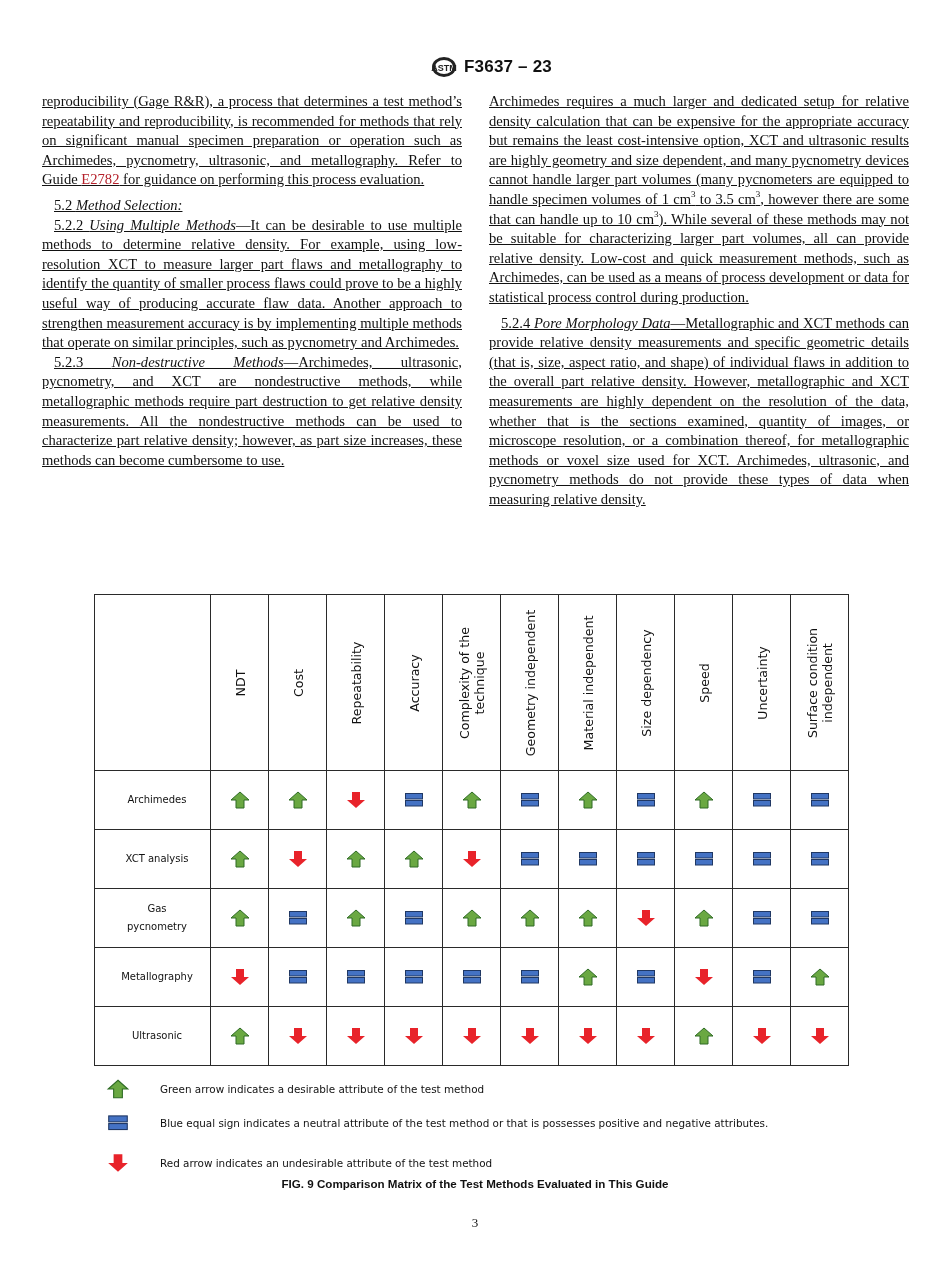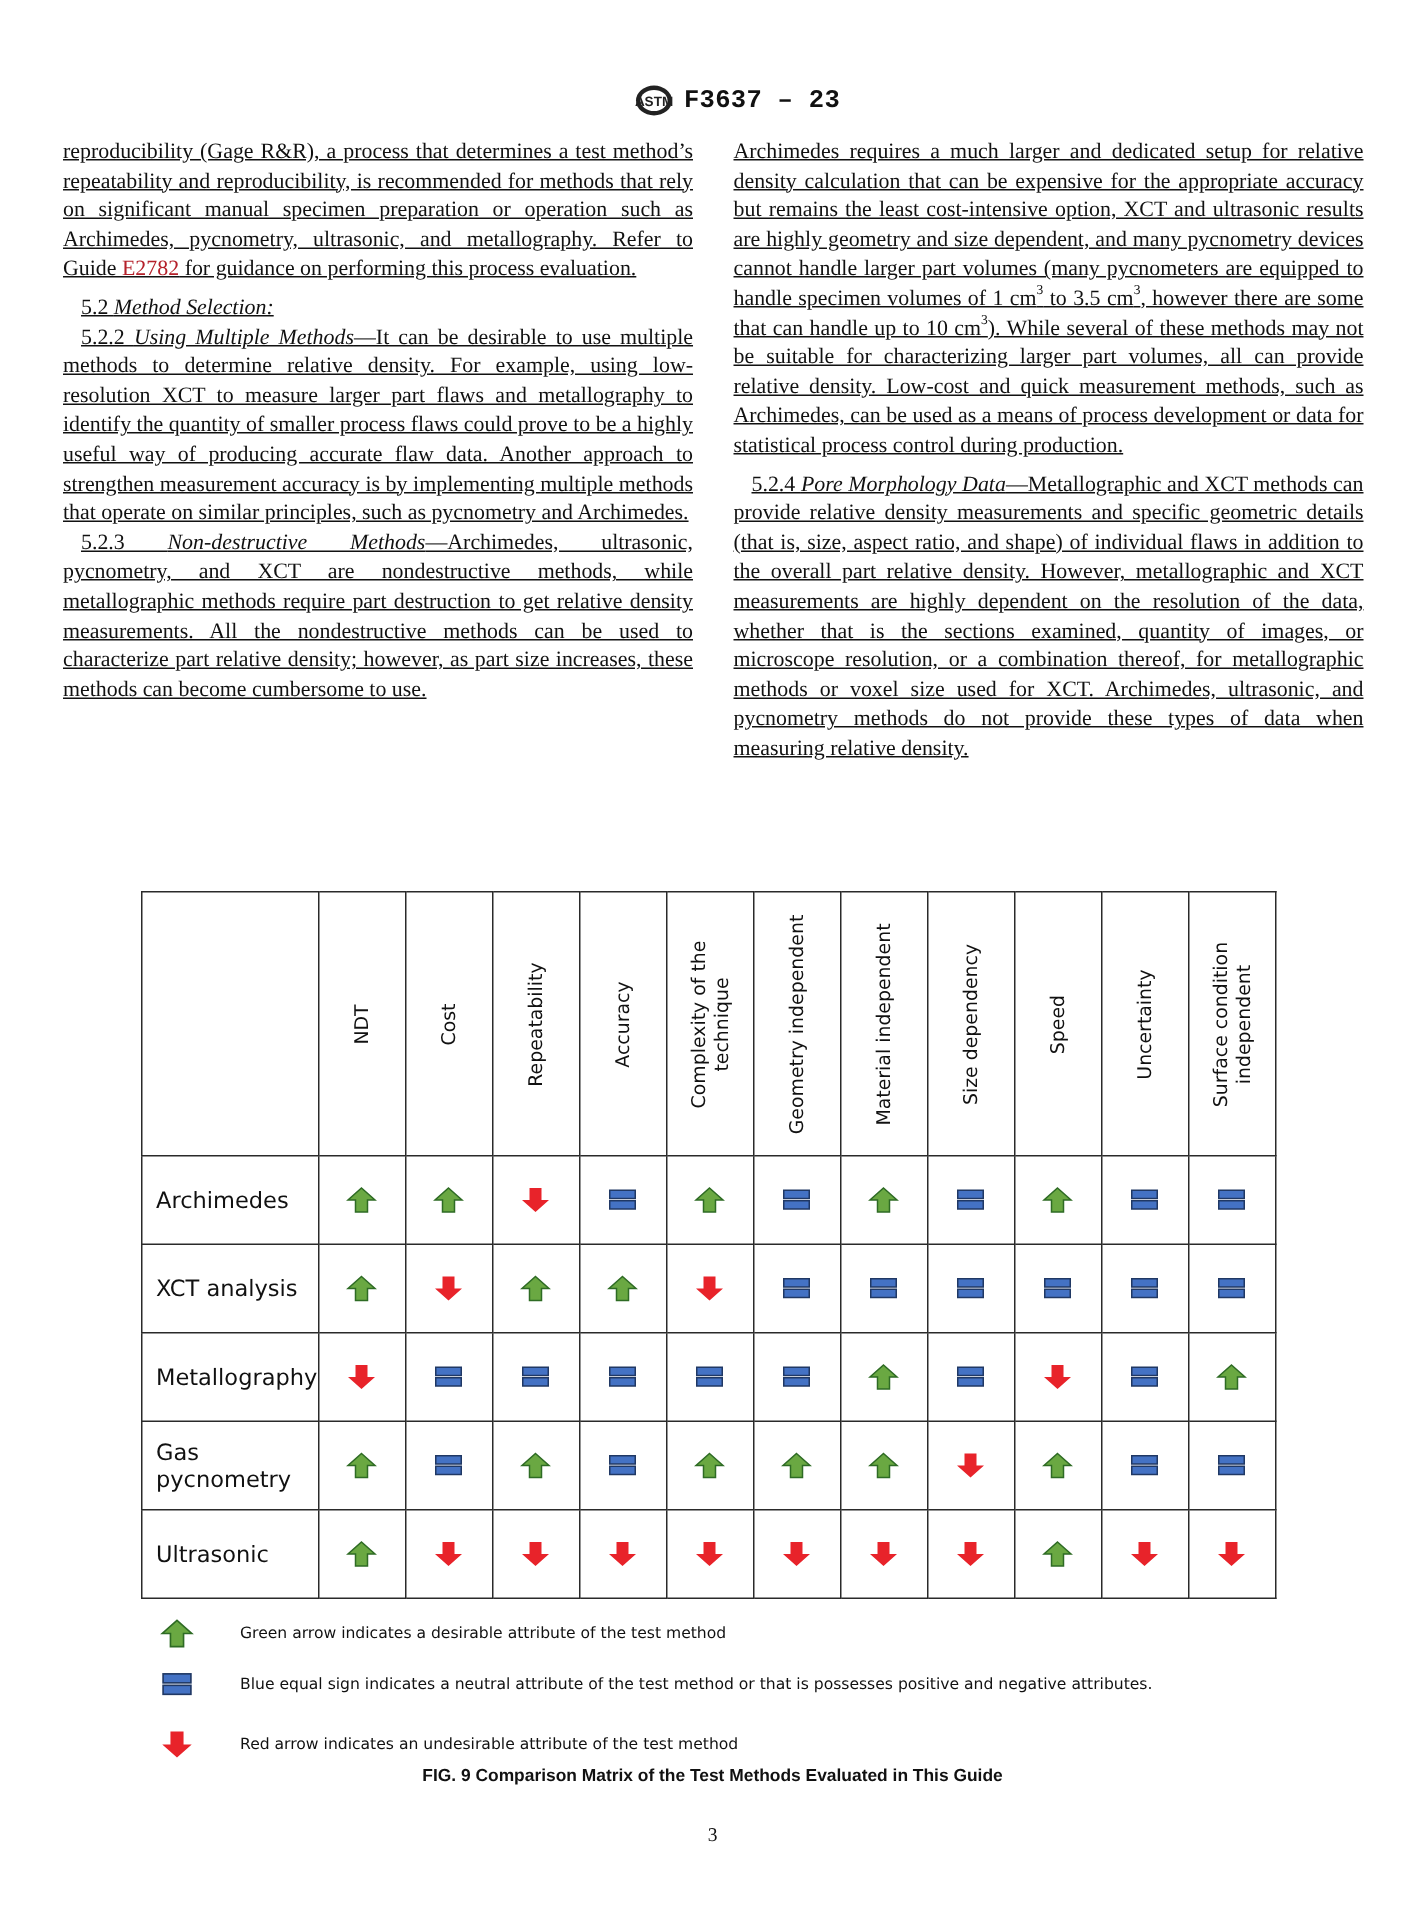--- a/index.html
+++ b/index.html
@@ -1,39 +1,39 @@
 <!DOCTYPE html>
 <html><head>
 <meta charset="utf-8">
 <style>
   html, body { margin: 0; padding: 0; background: #ffffff; }
   body { width: 950px; height: 1272px; position: relative; overflow: hidden; color: #111; }
 
   .header { position: absolute; top: 56px; left: 16px; width: 950px; text-align: center; }
   .header-inner { display: inline-flex; align-items: center; gap: 6px; }
   .astm-logo { width: 28px; height: 22px; }
-  .doc-id { font-family: Liberation Mono, monospace; font-weight: bold; font-size: 17px; letter-spacing: 0.2px; }
+  .doc-id { font-family: Liberation Sans, sans-serif; font-weight: bold; font-size: 17px; letter-spacing: 0.2px; }
 
   .col { position: absolute; top: 92px; width: 420px; font-family: "Liberation Serif", serif; font-size: 14.6px; line-height: 19.6px; text-align: justify; }
   .col-left { left: 42px; }
   .col-right { left: 489px; }
   .col p { margin: 0; text-decoration: underline; }
   .col p.indent { text-indent: 12px; }
   .col p.gap { margin-top: 6px; }
   .link { color: #b5202a; }
   sup { font-size: 9px; line-height: 0; position: relative; top: -1px; }
 
   .matrix { position: absolute; left: 94px; top: 594px; border-collapse: collapse; font-family: "DejaVu Sans", sans-serif; }
   .matrix td, .matrix th { border: 1.5px solid #2a2a2a; padding: 0; }
   .matrix th { height: 175px; width: 57px; font-weight: normal; vertical-align: middle; }
   .matrix th.corner { width: 115px; }
   .hdr-wrap { width: 57px; height: 175px; position: relative; }
   .hdr-text { position: absolute; left: 50%; top: 50%; transform: translate(-50%, -50%) rotate(-90deg); white-space: pre-line; text-align: center; font-size: 12.6px; line-height: 15px; width: 160px; color: #111; }
   .matrix td { height: 58px; text-align: center; vertical-align: middle; }
-  .matrix td.rowlabel { text-align: left; padding-left: 9px; font-size: 15px; line-height: 18px; width: 106px; color: #111; }
+  .matrix td.rowlabel { text-align: center; padding-left: 9px; font-size: 10px; line-height: 18px; width: 106px; color: #111; }
 
   .ico { display: inline-block; width: 22px; height: 22px; vertical-align: middle; }
   .legend { position: absolute; left: 106px; font-family: "DejaVu Sans", sans-serif; font-size: 10.4px; color: #111; }
   .legend-row { position: absolute; display: flex; align-items: center; white-space: nowrap; }
   .legend-row .ico { width: 24px; height: 24px; }
   .legend-row span.txt { position: absolute; left: 54px; }
 
   .caption { position: absolute; top: 1177px; left: 0; width: 950px; text-align: center; font-family: "Liberation Sans", sans-serif; font-weight: bold; font-size: 11.6px; }
   .page-num { position: absolute; top: 1215px; left: 0; width: 950px; text-align: center; font-family: "Liberation Serif", serif; font-size: 13px; }
 </style>
@@ -204,63 +204,20 @@
         <td><span class="ico"><svg viewBox="0 0 22 22" width="100%" height="100%">
               <rect x="2.5" y="4.5" width="17" height="5.5" fill="#4472c4" stroke="#203864" stroke-width="1"></rect>
               <rect x="2.5" y="11.5" width="17" height="5.5" fill="#4472c4" stroke="#203864" stroke-width="1"></rect>
             </svg></span></td>
         <td><span class="ico"><svg viewBox="0 0 22 22" width="100%" height="100%">
               <rect x="2.5" y="4.5" width="17" height="5.5" fill="#4472c4" stroke="#203864" stroke-width="1"></rect>
               <rect x="2.5" y="11.5" width="17" height="5.5" fill="#4472c4" stroke="#203864" stroke-width="1"></rect>
             </svg></span></td>
       </tr>
       <tr>
-        <td class="rowlabel" style="white-space: pre-line;">Metallography</td>
-        <td><span class="ico"><svg viewBox="0 0 22 22" width="100%" height="100%">
-              <path d="M7 3 L15 3 L15 11 L20 11 L11 19 L2 11 L7 11 Z" fill="#e8232a"></path>
-            </svg></span></td>
-        <td><span class="ico"><svg viewBox="0 0 22 22" width="100%" height="100%">
-              <rect x="2.5" y="4.5" width="17" height="5.5" fill="#4472c4" stroke="#203864" stroke-width="1"></rect>
-              <rect x="2.5" y="11.5" width="17" height="5.5" fill="#4472c4" stroke="#203864" stroke-width="1"></rect>
-            </svg></span></td>
-        <td><span class="ico"><svg viewBox="0 0 22 22" width="100%" height="100%">
-              <rect x="2.5" y="4.5" width="17" height="5.5" fill="#4472c4" stroke="#203864" stroke-width="1"></rect>
-              <rect x="2.5" y="11.5" width="17" height="5.5" fill="#4472c4" stroke="#203864" stroke-width="1"></rect>
-            </svg></span></td>
-        <td><span class="ico"><svg viewBox="0 0 22 22" width="100%" height="100%">
-              <rect x="2.5" y="4.5" width="17" height="5.5" fill="#4472c4" stroke="#203864" stroke-width="1"></rect>
-              <rect x="2.5" y="11.5" width="17" height="5.5" fill="#4472c4" stroke="#203864" stroke-width="1"></rect>
-            </svg></span></td>
-        <td><span class="ico"><svg viewBox="0 0 22 22" width="100%" height="100%">
-              <rect x="2.5" y="4.5" width="17" height="5.5" fill="#4472c4" stroke="#203864" stroke-width="1"></rect>
-              <rect x="2.5" y="11.5" width="17" height="5.5" fill="#4472c4" stroke="#203864" stroke-width="1"></rect>
-            </svg></span></td>
-        <td><span class="ico"><svg viewBox="0 0 22 22" width="100%" height="100%">
-              <rect x="2.5" y="4.5" width="17" height="5.5" fill="#4472c4" stroke="#203864" stroke-width="1"></rect>
-              <rect x="2.5" y="11.5" width="17" height="5.5" fill="#4472c4" stroke="#203864" stroke-width="1"></rect>
-            </svg></span></td>
-        <td><span class="ico"><svg viewBox="0 0 22 22" width="100%" height="100%">
-              <path d="M11 3 L20 11 L15 11 L15 19 L7 19 L7 11 L2 11 Z" fill="#6aa842" stroke="#2e6b24" stroke-width="1"></path>
-            </svg></span></td>
-        <td><span class="ico"><svg viewBox="0 0 22 22" width="100%" height="100%">
-              <rect x="2.5" y="4.5" width="17" height="5.5" fill="#4472c4" stroke="#203864" stroke-width="1"></rect>
-              <rect x="2.5" y="11.5" width="17" height="5.5" fill="#4472c4" stroke="#203864" stroke-width="1"></rect>
-            </svg></span></td>
-        <td><span class="ico"><svg viewBox="0 0 22 22" width="100%" height="100%">
-              <path d="M7 3 L15 3 L15 11 L20 11 L11 19 L2 11 L7 11 Z" fill="#e8232a"></path>
-            </svg></span></td>
-        <td><span class="ico"><svg viewBox="0 0 22 22" width="100%" height="100%">
-              <rect x="2.5" y="4.5" width="17" height="5.5" fill="#4472c4" stroke="#203864" stroke-width="1"></rect>
-              <rect x="2.5" y="11.5" width="17" height="5.5" fill="#4472c4" stroke="#203864" stroke-width="1"></rect>
-            </svg></span></td>
-        <td><span class="ico"><svg viewBox="0 0 22 22" width="100%" height="100%">
-              <path d="M11 3 L20 11 L15 11 L15 19 L7 19 L7 11 L2 11 Z" fill="#6aa842" stroke="#2e6b24" stroke-width="1"></path>
-            </svg></span></td>
-      </tr>
-      <tr>
         <td class="rowlabel" style="white-space: pre-line;">Gas
 pycnometry</td>
         <td><span class="ico"><svg viewBox="0 0 22 22" width="100%" height="100%">
               <path d="M11 3 L20 11 L15 11 L15 19 L7 19 L7 11 L2 11 Z" fill="#6aa842" stroke="#2e6b24" stroke-width="1"></path>
             </svg></span></td>
         <td><span class="ico"><svg viewBox="0 0 22 22" width="100%" height="100%">
               <rect x="2.5" y="4.5" width="17" height="5.5" fill="#4472c4" stroke="#203864" stroke-width="1"></rect>
               <rect x="2.5" y="11.5" width="17" height="5.5" fill="#4472c4" stroke="#203864" stroke-width="1"></rect>
             </svg></span></td>
         <td><span class="ico"><svg viewBox="0 0 22 22" width="100%" height="100%">
@@ -285,20 +242,63 @@
         <td><span class="ico"><svg viewBox="0 0 22 22" width="100%" height="100%">
               <path d="M11 3 L20 11 L15 11 L15 19 L7 19 L7 11 L2 11 Z" fill="#6aa842" stroke="#2e6b24" stroke-width="1"></path>
             </svg></span></td>
         <td><span class="ico"><svg viewBox="0 0 22 22" width="100%" height="100%">
               <rect x="2.5" y="4.5" width="17" height="5.5" fill="#4472c4" stroke="#203864" stroke-width="1"></rect>
               <rect x="2.5" y="11.5" width="17" height="5.5" fill="#4472c4" stroke="#203864" stroke-width="1"></rect>
             </svg></span></td>
         <td><span class="ico"><svg viewBox="0 0 22 22" width="100%" height="100%">
               <rect x="2.5" y="4.5" width="17" height="5.5" fill="#4472c4" stroke="#203864" stroke-width="1"></rect>
               <rect x="2.5" y="11.5" width="17" height="5.5" fill="#4472c4" stroke="#203864" stroke-width="1"></rect>
+            </svg></span></td>
+      </tr>
+      <tr>
+        <td class="rowlabel" style="white-space: pre-line;">Metallography</td>
+        <td><span class="ico"><svg viewBox="0 0 22 22" width="100%" height="100%">
+              <path d="M7 3 L15 3 L15 11 L20 11 L11 19 L2 11 L7 11 Z" fill="#e8232a"></path>
+            </svg></span></td>
+        <td><span class="ico"><svg viewBox="0 0 22 22" width="100%" height="100%">
+              <rect x="2.5" y="4.5" width="17" height="5.5" fill="#4472c4" stroke="#203864" stroke-width="1"></rect>
+              <rect x="2.5" y="11.5" width="17" height="5.5" fill="#4472c4" stroke="#203864" stroke-width="1"></rect>
+            </svg></span></td>
+        <td><span class="ico"><svg viewBox="0 0 22 22" width="100%" height="100%">
+              <rect x="2.5" y="4.5" width="17" height="5.5" fill="#4472c4" stroke="#203864" stroke-width="1"></rect>
+              <rect x="2.5" y="11.5" width="17" height="5.5" fill="#4472c4" stroke="#203864" stroke-width="1"></rect>
+            </svg></span></td>
+        <td><span class="ico"><svg viewBox="0 0 22 22" width="100%" height="100%">
+              <rect x="2.5" y="4.5" width="17" height="5.5" fill="#4472c4" stroke="#203864" stroke-width="1"></rect>
+              <rect x="2.5" y="11.5" width="17" height="5.5" fill="#4472c4" stroke="#203864" stroke-width="1"></rect>
+            </svg></span></td>
+        <td><span class="ico"><svg viewBox="0 0 22 22" width="100%" height="100%">
+              <rect x="2.5" y="4.5" width="17" height="5.5" fill="#4472c4" stroke="#203864" stroke-width="1"></rect>
+              <rect x="2.5" y="11.5" width="17" height="5.5" fill="#4472c4" stroke="#203864" stroke-width="1"></rect>
+            </svg></span></td>
+        <td><span class="ico"><svg viewBox="0 0 22 22" width="100%" height="100%">
+              <rect x="2.5" y="4.5" width="17" height="5.5" fill="#4472c4" stroke="#203864" stroke-width="1"></rect>
+              <rect x="2.5" y="11.5" width="17" height="5.5" fill="#4472c4" stroke="#203864" stroke-width="1"></rect>
+            </svg></span></td>
+        <td><span class="ico"><svg viewBox="0 0 22 22" width="100%" height="100%">
+              <path d="M11 3 L20 11 L15 11 L15 19 L7 19 L7 11 L2 11 Z" fill="#6aa842" stroke="#2e6b24" stroke-width="1"></path>
+            </svg></span></td>
+        <td><span class="ico"><svg viewBox="0 0 22 22" width="100%" height="100%">
+              <rect x="2.5" y="4.5" width="17" height="5.5" fill="#4472c4" stroke="#203864" stroke-width="1"></rect>
+              <rect x="2.5" y="11.5" width="17" height="5.5" fill="#4472c4" stroke="#203864" stroke-width="1"></rect>
+            </svg></span></td>
+        <td><span class="ico"><svg viewBox="0 0 22 22" width="100%" height="100%">
+              <path d="M7 3 L15 3 L15 11 L20 11 L11 19 L2 11 L7 11 Z" fill="#e8232a"></path>
+            </svg></span></td>
+        <td><span class="ico"><svg viewBox="0 0 22 22" width="100%" height="100%">
+              <rect x="2.5" y="4.5" width="17" height="5.5" fill="#4472c4" stroke="#203864" stroke-width="1"></rect>
+              <rect x="2.5" y="11.5" width="17" height="5.5" fill="#4472c4" stroke="#203864" stroke-width="1"></rect>
+            </svg></span></td>
+        <td><span class="ico"><svg viewBox="0 0 22 22" width="100%" height="100%">
+              <path d="M11 3 L20 11 L15 11 L15 19 L7 19 L7 11 L2 11 Z" fill="#6aa842" stroke="#2e6b24" stroke-width="1"></path>
             </svg></span></td>
       </tr>
       <tr>
         <td class="rowlabel" style="white-space: pre-line;">Ultrasonic</td>
         <td><span class="ico"><svg viewBox="0 0 22 22" width="100%" height="100%">
               <path d="M11 3 L20 11 L15 11 L15 19 L7 19 L7 11 L2 11 Z" fill="#6aa842" stroke="#2e6b24" stroke-width="1"></path>
             </svg></span></td>
         <td><span class="ico"><svg viewBox="0 0 22 22" width="100%" height="100%">
               <path d="M7 3 L15 3 L15 11 L20 11 L11 19 L2 11 L7 11 Z" fill="#e8232a"></path>
             </svg></span></td>

